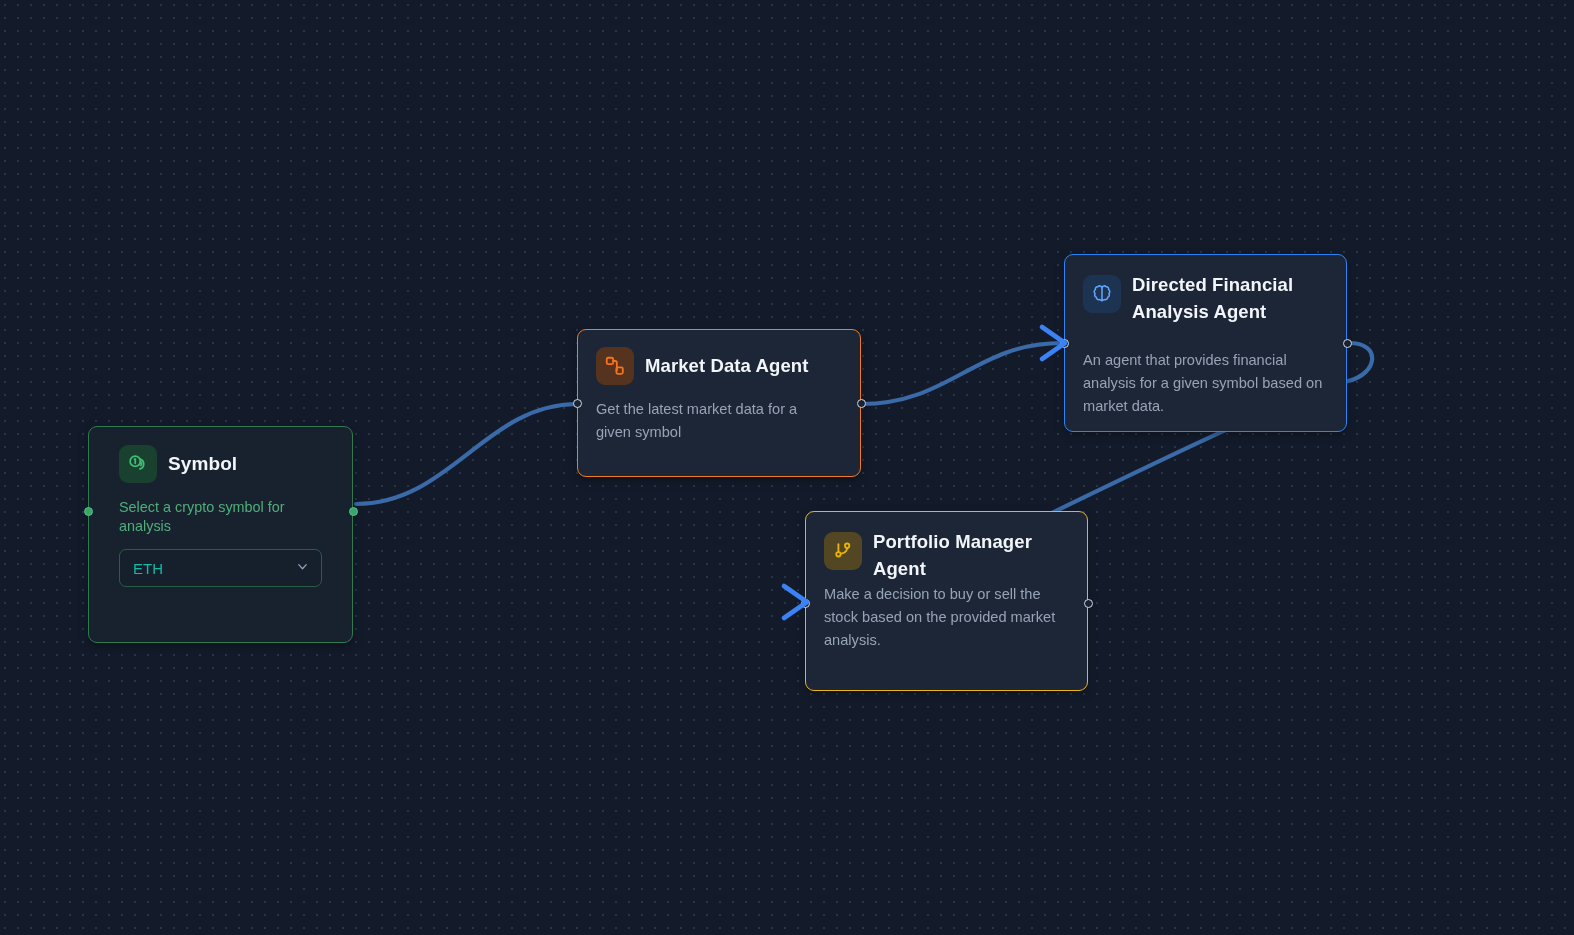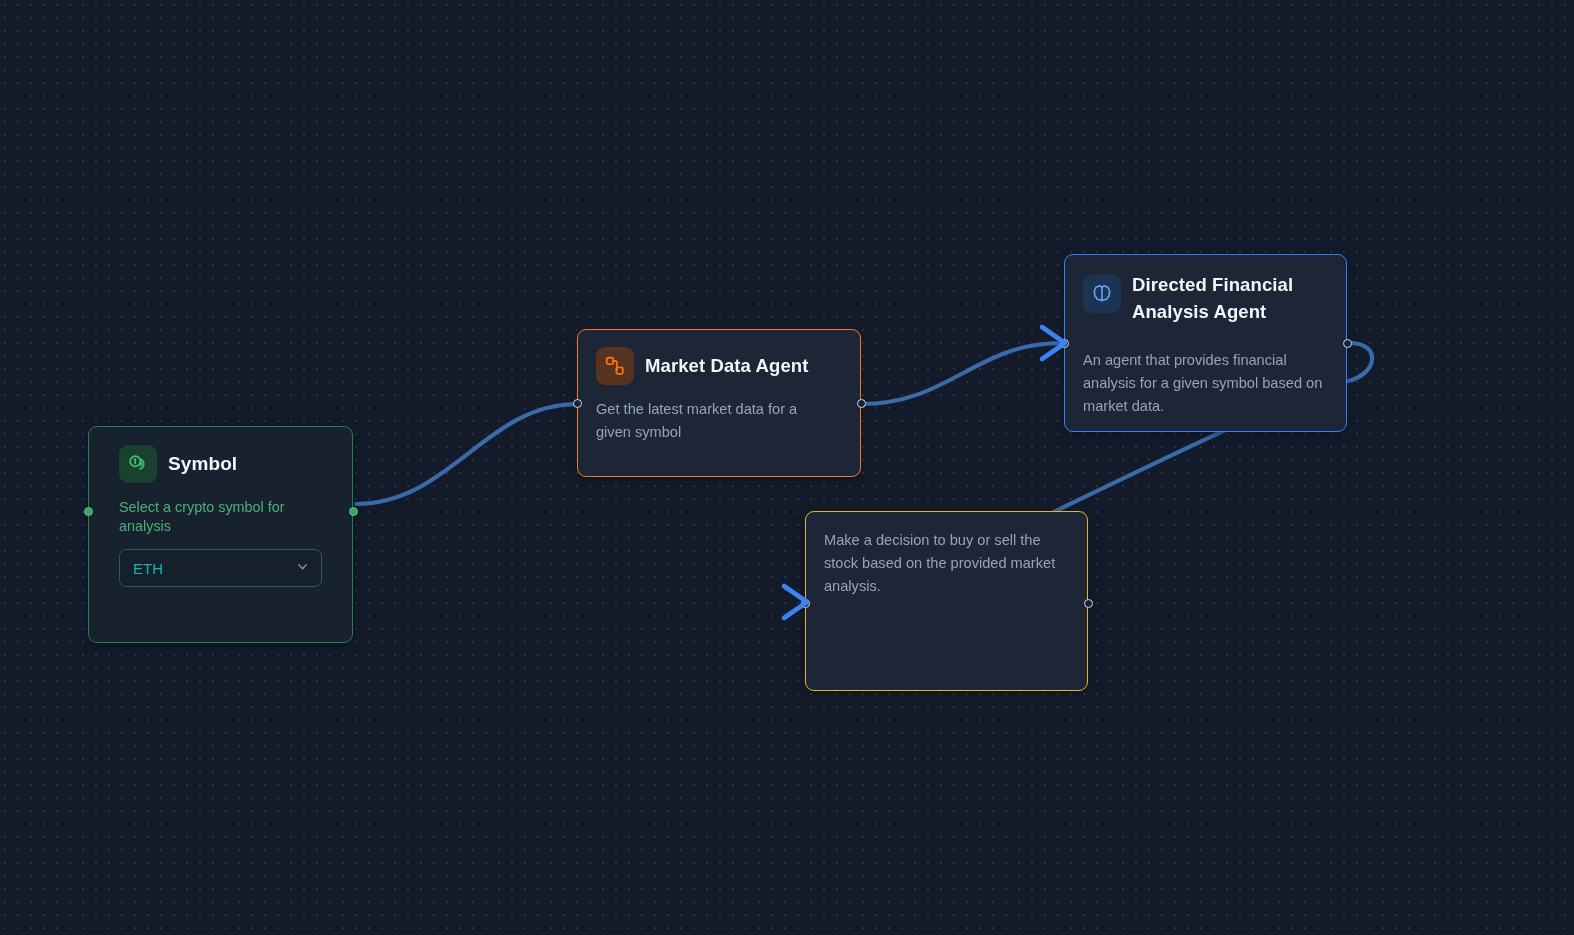--- a/index.html
+++ b/index.html
@@ -241,20 +241,31 @@
         </svg>
       </div>
       <div class="node-title">Directed Financial Analysis Agent</div>
     </div>
     <div class="node-desc">An agent that provides financial analysis for a given symbol based on market data.</div>
     <div class="port" style="left:-5.5px; top:84px;"></div>
     <div class="port" style="right:-5.5px; top:84px;"></div>
   </div>
 
   <div class="node" id="node-portfolio">
+    <div class="node-head">
+      <div class="node-icon">
+        <svg width="22" height="22" viewBox="0 0 24 24" fill="none" stroke="#eab308" stroke-width="2" stroke-linecap="round" stroke-linejoin="round">
+          <path d="M7 4.5v8"></path>
+          <circle cx="7" cy="15.6" r="2.4"></circle>
+          <circle cx="16.5" cy="6.2" r="2.4"></circle>
+          <path d="M16.5 8.6c0 3.6-2.6 5.2-6.1 6.2"></path>
+        </svg>
+      </div>
+      <div class="node-title">Portfolio Manager Agent</div>
+    </div>
     <div class="node-desc">Make a decision to buy or sell the stock based on the provided market analysis.</div>
     <div class="port" style="left:-5.5px; top:87px;"></div>
     <div class="port" style="right:-5.5px; top:87px;"></div>
   </div>
 
   <svg id="edge-layer-top" viewBox="0 0 1574 935" xmlns="http://www.w3.org/2000/svg">
 
     <polyline points="1042,327 1065,343 1042,359" fill="none" stroke="#3b82f6" stroke-width="4.6" stroke-linecap="round" stroke-linejoin="round"></polyline>
 
     <polyline points="784,586 807,602 784,618" fill="none" stroke="#3b82f6" stroke-width="4.6" stroke-linecap="round" stroke-linejoin="round"></polyline>

